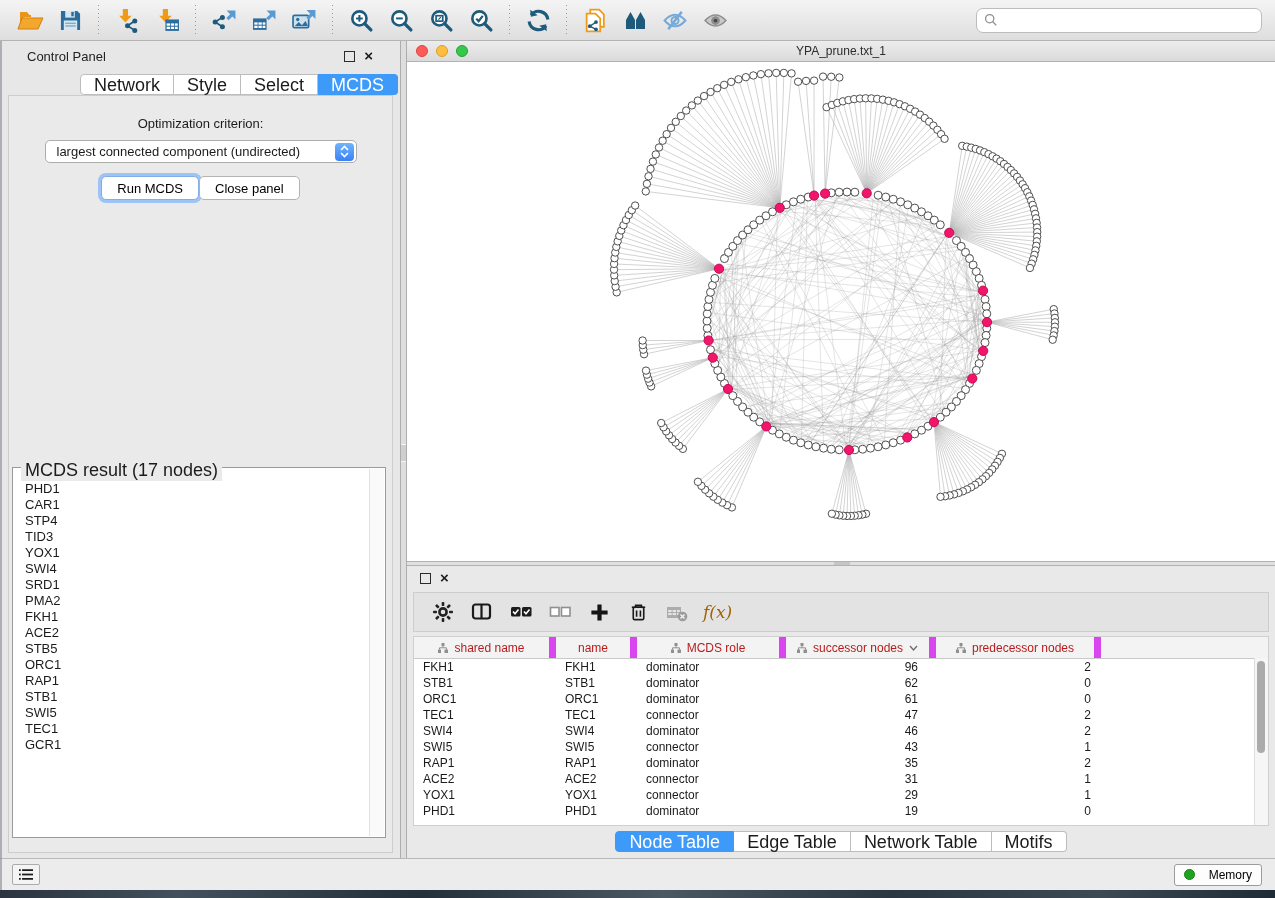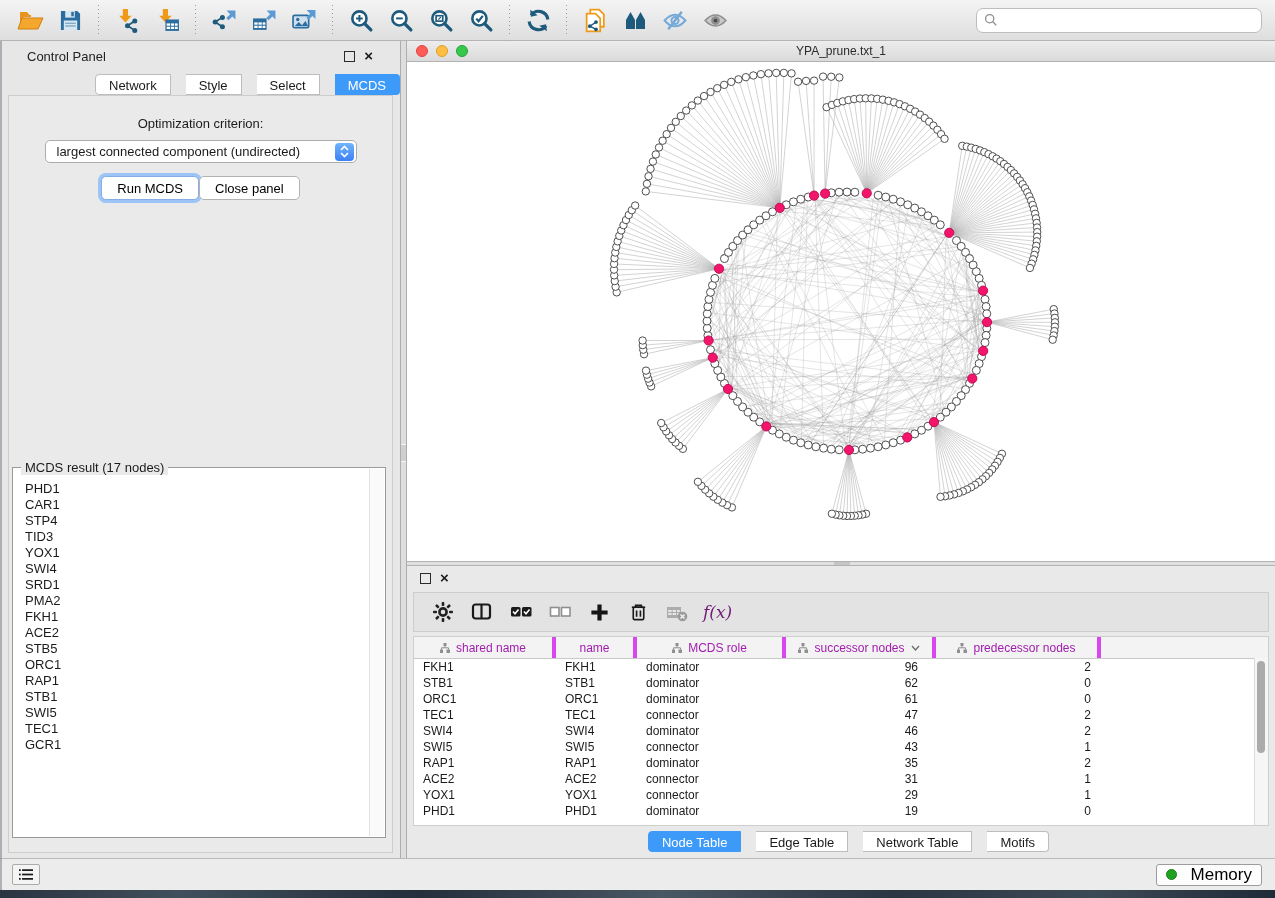--- a/index.html
+++ b/index.html
@@ -17,39 +17,39 @@
     border-radius:7px;background:#fff;display:flex;align-items:center;padding-left:7px;box-sizing:border-box;}
   .search input{border:none;outline:none;flex:1;font-size:13px;font-family:"Liberation Sans",sans-serif;background:transparent;margin-left:5px;}
   
   .control-panel{position:absolute;left:0;top:41px;width:400px;height:817px;background:#e7e7e7;}
   .cp-header{height:30px;display:flex;align-items:center;padding:0 27px;}
   .panel-title{font-size:13px;color:#222;flex:1;}
   .win-icons{display:flex;align-items:center;gap:9px;}
   .float-ic{width:9px;height:9px;border:1.5px solid #2b2b2b;display:inline-block;}
   .close-ic{font-size:15px;font-weight:700;color:#1b1b1b;line-height:10px;}
   .cp-tabs{position:absolute;left:80px;top:33px;height:21px;display:flex;z-index:3;}
-  .seg{font-size:13px;line-height:21px;padding:0 13px;background:#fff;border:1px solid #bdbdbd;
-    border-left:none;color:#1b1b1b;margin-left:15px;}
+  .seg{font-size:18px;line-height:21px;padding:0 13px;background:#fff;border:1px solid #bdbdbd;
+    border-left:none;color:#1b1b1b;}
   .seg:first-child{border-left:1px solid #bdbdbd;border-radius:4px 0 0 4px;}
   .seg:last-child{border-radius:0 4px 4px 0;}
   .seg.active{background:#3e9af9;border-color:#3e9af9;color:#fff;}
   .cp-content{position:absolute;left:8px;right:7px;top:54px;bottom:5px;background:#eaeaea;
     border:1px solid #cdcdcd;box-sizing:border-box;}
   .opt-label{text-align:center;font-size:13px;margin-top:20px;}
   .combo{position:relative;margin:9px auto 0;width:312px;height:23px;background:#fff;
     border:1px solid #adadad;border-radius:5px;font-size:13px;line-height:22px;
     padding-left:11px;box-sizing:border-box;}
   .stepper{position:absolute;right:2px;top:1.5px;width:19px;height:18.5px;border-radius:4px;
     background:linear-gradient(#70b5f9,#3a80f6);display:flex;align-items:center;justify-content:center;}
   .btn-row{display:flex;justify-content:center;margin-top:13px;}
   .btn{height:24px;padding:0 15px;background:#fff;border:1px solid #b3b3b3;border-radius:5px;
     font-size:13px;font-family:"Liberation Sans",sans-serif;}
   .btn.focus{box-shadow:0 0 0 3px rgba(105,170,255,.6);border-color:#86aee6;}
   .result-group{position:absolute;left:3px;right:6px;top:371px;bottom:14px;border:1px solid #9a9a9a;background:#fff;}
-  .result-legend{position:absolute;top:-8px;left:8px;background:#eaeaea;padding:0 4px;font-size:13px;}
+  .result-legend{position:absolute;top:-8px;left:8px;background:#eaeaea;padding:0 4px;font-size:18px;}
   .result-list{position:absolute;left:0;top:3px;right:15px;bottom:1px;overflow:hidden;
     padding:10px 0 0 12px;margin:0;list-style:none;font-size:13px;}
   .result-list li{line-height:16px;}
   .result-sb{position:absolute;right:1px;top:1px;bottom:1px;width:14px;background:#fafafa;border-left:1px solid #e2e2e2;}
   
   .v-splitter{position:absolute;left:400px;top:41px;width:7px;height:817px;background:#dedede;
     border-left:1px solid #adadad;border-right:1px solid #adadad;box-sizing:border-box;}
   .v-grip{position:absolute;left:0px;top:403px;width:5px;height:16px;background:#cfcfcf;
     border-top:1px solid #f5f5f5;border-bottom:1px solid #f5f5f5;}
   .h-splitter{position:absolute;left:407px;top:561px;width:868px;height:5px;background:#e0e0e0;
@@ -66,39 +66,39 @@
   .chord{stroke:#979797;stroke-width:.6;opacity:.42;}
   .fan-edge{stroke:#b0b0b0;stroke-width:.7;opacity:.8;}
   .cnode{fill:#fff;stroke:#4f4f4f;stroke-width:1;}
   .hub{stroke-width:1;}
   
   .table-panel{position:absolute;left:407px;top:566px;width:868px;height:292px;background:#e9e9e9;}
   .tp-header{height:24px;display:flex;align-items:center;padding:0 13px;}
   .tp-toolbar{margin:2px 6px 0;height:40px;background:#e3e3e3;border:1px solid #cdcdcd;
     display:flex;align-items:center;gap:13px;padding-left:16px;box-sizing:border-box;}
   .tpi{width:26px;height:26px;border:none;background:transparent;display:flex;align-items:center;justify-content:center;padding:0;}
-  .fx{font-family:"DejaVu Serif",serif;font-style:italic;font-size:17px;color:#701a75;}
+  .fx{font-family:"DejaVu Serif",serif;font-style:italic;font-size:17px;color:#a16207;}
   .tp-table{position:relative;margin:4px 6px 0;height:190px;background:#fff;border:1px solid #cfcfcf;
     box-sizing:border-box;overflow:hidden;}
   .t-head{display:flex;height:21px;background:#f3f3f3;border-bottom:1px solid #c9c9c9;}
-  .th{display:flex;align-items:center;justify-content:center;gap:6px;font-size:12px;color:#a21caf;
-    border-right:4px solid #d946ef;box-sizing:border-box;}
+  .th{display:flex;align-items:center;justify-content:center;gap:6px;font-size:12px;color:#b91c1c;
+    border-right:7px solid #d946ef;box-sizing:border-box;}
   .t-row{display:flex;height:16px;font-size:12px;}
   .td{line-height:16px;box-sizing:border-box;white-space:nowrap;overflow:hidden;}
   .td.num{text-align:right;}
   .tp-sb{position:absolute;right:0;top:21px;bottom:0;width:13px;background:#f6f6f6;border-left:1px solid #ddd;}
   .tp-thumb{position:absolute;left:2px;top:3px;width:8px;height:92px;border-radius:5px;background:#ababab;}
   .tp-tabs{display:flex;justify-content:center;margin-top:5px;height:21px;}
   
   .status-bar{position:absolute;left:0;top:858px;width:1275px;height:32px;background:#ececec;
     border-top:1px solid #b9b9b9;display:flex;align-items:center;box-sizing:border-box;}
   .list-btn{margin-left:12px;width:28px;height:21px;border:1px solid #ababab;background:#f4f4f4;
     border-radius:2px;display:flex;align-items:center;justify-content:center;}
   .memory-btn{margin-left:auto;margin-right:13px;height:22px;border:1px solid #9c9c9c;background:#fdfdfd;
-    border-radius:3px;display:flex;align-items:center;gap:14px;padding:0 9px;font-size:17px;}
+    border-radius:3px;display:flex;align-items:center;gap:14px;padding:0 9px;font-size:12px;}
   .mem-dot{width:11px;height:11px;border-radius:50%;background:#1fa21f;border:1px solid #178017;box-sizing:border-box;}
   .desktop-strip{position:absolute;left:0;top:890px;width:1275px;height:8px;
     background:linear-gradient(90deg,#2b3440,#41505c 14%,#232f3b 33%,#4a5864 52%,#2a3642 70%,#3c4a56 86%,#1f2b36);}
   .left-edge{position:absolute;left:0;top:41px;width:2px;height:849px;background:#8d8793;opacity:.6;}
 </style>
 </head>
 <body>
 
 <div class="screen">
 

